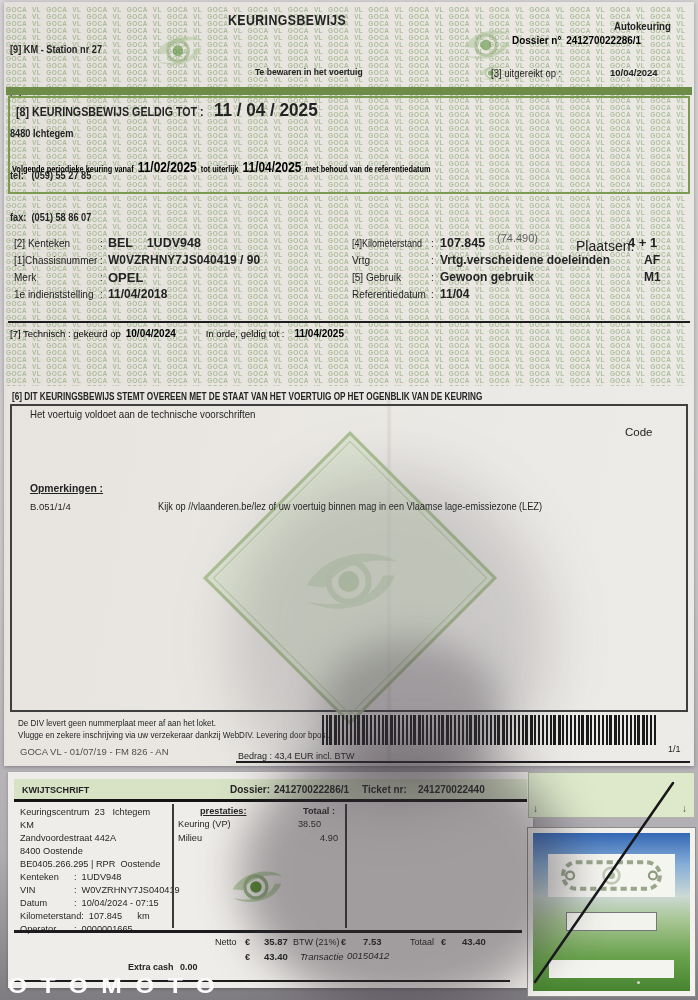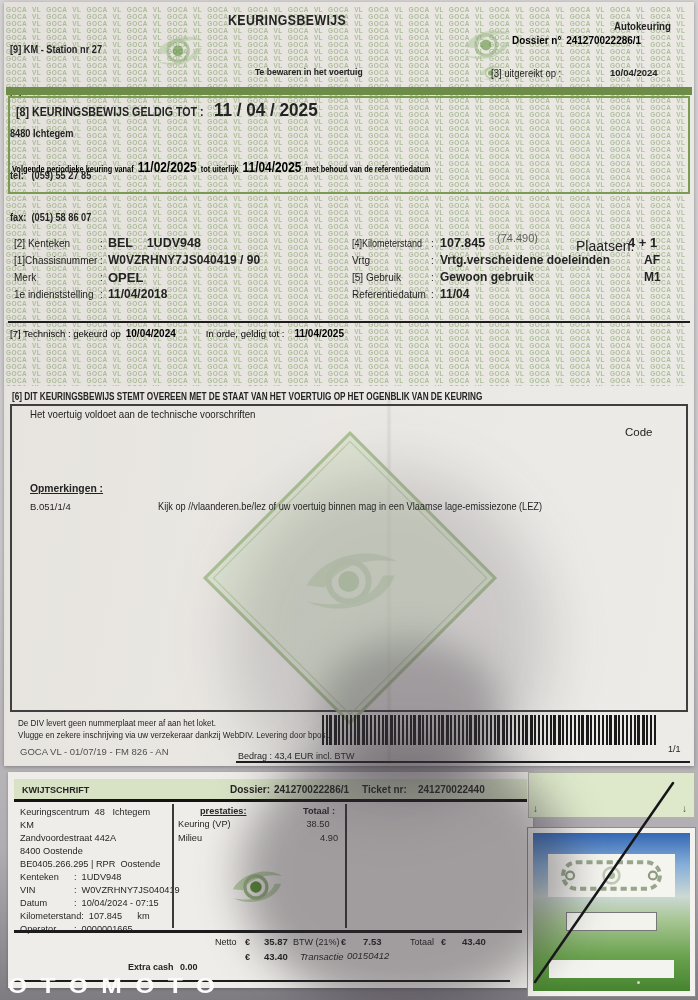--- a/index.html
+++ b/index.html
@@ -186,21 +186,21 @@
 
   <div class="receipt-bg"></div>
   <div>
     <div class="rband"></div>
     <div class="t b" style="left:22px;top:784px;font-size:9.5px;transform:scaleX(.95)">KWIJTSCHRIFT</div>
     <div class="t b" style="left:230px;top:784px;font-size:10px">Dossier:</div>
     <div class="t b" style="left:274px;top:784px;font-size:10px">241270022286/1</div>
     <div class="t b" style="left:362px;top:784px;font-size:10px">Ticket nr:</div>
     <div class="t b" style="left:418px;top:784px;font-size:10px">241270022440</div>
 
-    <div class="t rtxt" style="left:20px;top:807px">Keuringscentrum  48   Ichtegem</div>
+    <div class="t rtxt" style="left:20px;top:807px">Keuringscentrum  23   Ichtegem</div>
     <div class="t rtxt" style="left:20px;top:820px">KM</div>
     <div class="t rtxt" style="left:20px;top:833px">Zandvoordestraat 442A</div>
     <div class="t rtxt" style="left:20px;top:846px">8400 Oostende</div>
     <div class="t rtxt" style="left:20px;top:859px">BE0405.266.295 | RPR  Oostende</div>
 
     <div class="flexrow rtxt" style="left:20px;top:872px">
       <span style="min-width:54px;display:inline-block">Kenteken</span>
       <span>:</span>
       <span style="margin-left:5px">1UDV948</span>
     </div>
@@ -224,21 +224,21 @@
       <span>:</span>
       <span style="margin-left:5px">0000001665</span>
     </div>
 
     <div class="rvline" style="left:172px"></div>
     <div class="rvline" style="left:345px"></div>
 
     <div class="t b rtxt" style="left:200px;top:806px;text-decoration:underline">prestaties:</div>
     <div class="t b rtxt" style="left:303px;top:806px;">Totaal :</div>
     <div class="t rtxt" style="left:178px;top:819px">Keuring (VP)</div>
-    <div class="t rtxt" style="left:298px;top:819px;width:40px;text-align:center">38.50</div>
+    <div class="t rtxt" style="left:298px;top:819px;width:40px;text-align:left">38.50</div>
     <div class="t rtxt" style="left:178px;top:833px">Milieu</div>
     <div class="t rtxt" style="left:298px;top:833px;width:40px;text-align:right">4.90</div>
 
     <svg class="eye" style="left:224px;top:858px;width:66px;height:58px;opacity:.9" viewBox="0 0 120 80">
         <path d="M16 44 C34 12 80 4 106 20 C82 16 48 22 34 46 Z" fill="#b4ca9f"></path>
         <path d="M104 34 C94 64 48 76 16 60 C50 68 84 58 92 34 Z" fill="#b4ca9f"></path>
         <circle cx="58" cy="40" r="20" fill="none" stroke="#8cab74" stroke-width="6"></circle>
         <circle cx="58" cy="40" r="10.5" fill="#48851f"></circle>
       </svg>
 

